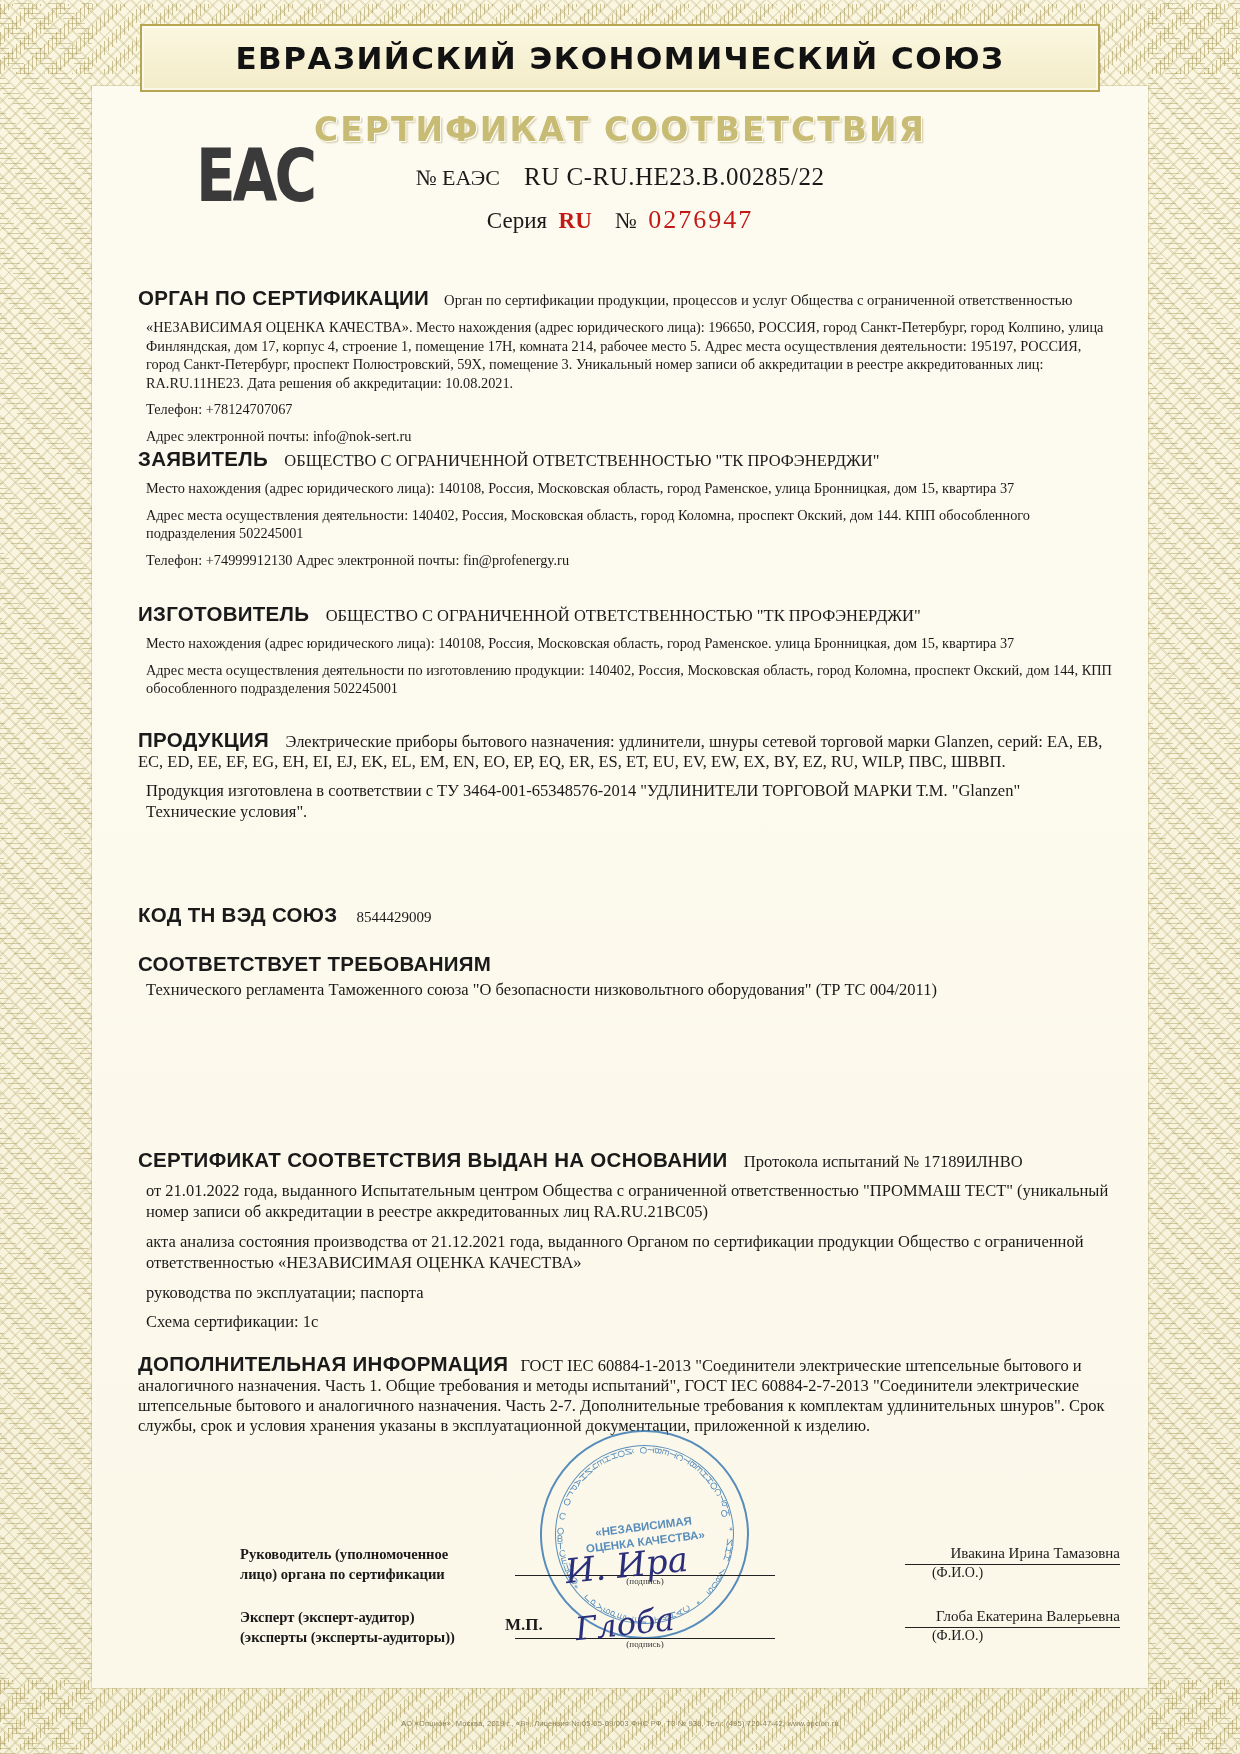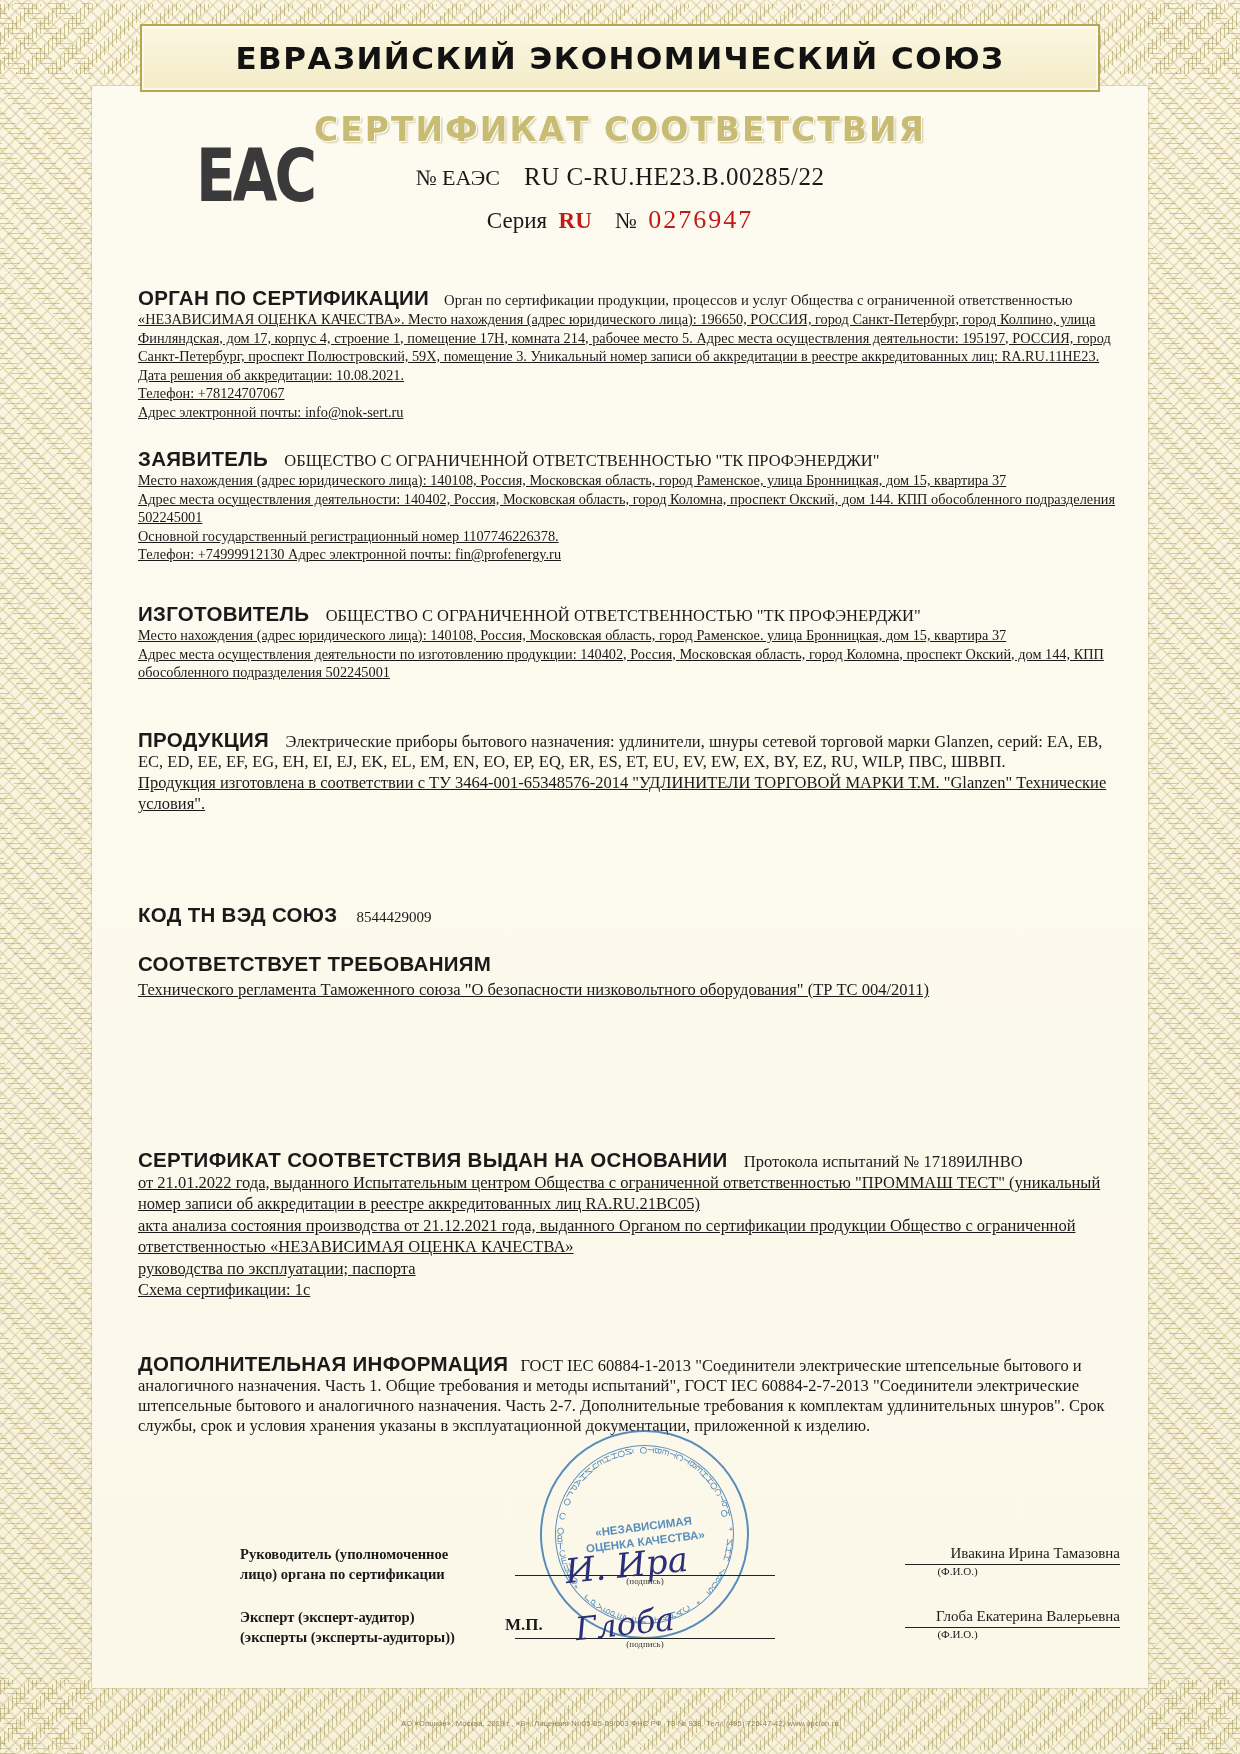--- a/index.html
+++ b/index.html
@@ -94,21 +94,21 @@
 
   
   .sec{position:absolute;left:138px;right:120px;}
   .sec h2{
     display:inline;
     font-family:Liberation Sans, sans-serif;
     font-weight:bold;font-size:20.5px;letter-spacing:.3px;
     margin:0;
   }
   .sec .lead{font-size:14.7px;}
-  .sec p{margin:0;font-size:14.3px;line-height:1.30;text-decoration:underline;}
+  .sec p{margin:8px;font-size:14.3px;line-height:1.30;}
   .sec .big{font-size:16.5px;}
 
   .row-val{font-size:15px;}
 
   
   .valid{
     position:absolute;left:138px;right:120px;top:1455px;
   }
   .valid .l1{display:flex;align-items:flex-end;gap:10px;}
   .valid h2{font-size:21px;font-weight:bold;}
@@ -121,21 +121,21 @@
 
   
   .sign{position:absolute;left:240px;right:120px;top:1545px;font-size:14.5px;}
   .sign .srow{display:flex;align-items:flex-start;margin-bottom:22px;}
   .sign .role{width:275px;line-height:1.35;font-weight:bold;font-size:14.6px;}
   .sign .sigcell{width:260px;text-align:center;position:relative;}
   .sign .sigline{border-bottom:1px solid #222;height:30px;}
   .sign .cap{font-size:9px;color:#333;}
   .sign .namecell{flex:1;text-align:right;padding-left:20px;}
   .sign .nameline{border-bottom:1px solid #222;min-width:215px;display:inline-block;text-align:right;font-size:15px;padding-bottom:2px;}
-  .sign .fio{font-size:11px;display:block;text-align:center;min-width:215px;}
+  .sign .fio{font-size:14px;display:block;text-align:center;min-width:215px;}
   .mp{position:absolute;left:505px;top:1615px;font-weight:bold;font-size:17px;}
 
   .sig-script{
     position:absolute;
     font-family:"DejaVu Serif", serif;
     font-style:italic;color:#2b2f7a;
     font-size:34px;transform:rotate(-6deg);
     pointer-events:none;
   }
   #sig1{left:565px;top:1545px;}
@@ -211,21 +211,20 @@
     <p>«НЕЗАВИСИМАЯ ОЦЕНКА КАЧЕСТВА». Место нахождения (адрес юридического лица): 196650, РОССИЯ, город Санкт-Петербург, город Колпино, улица Финляндская, дом 17, корпус 4, строение 1, помещение 17Н, комната 214, рабочее место 5. Адрес места осуществления деятельности: 195197, РОССИЯ, город Санкт-Петербург, проспект Полюстровский, 59Х, помещение 3. Уникальный номер записи об аккредитации в реестре аккредитованных лиц: RA.RU.11НЕ23. Дата решения об аккредитации: 10.08.2021.</p>
     <p>Телефон: +78124707067</p>
     <p>Адрес электронной почты: info@nok-sert.ru</p>
   </div>
 
   <div class="sec" style="top:447px;">
     <h2>ЗАЯВИТЕЛЬ</h2>
     <span class="big">&nbsp;&nbsp;&nbsp;<span>ОБЩЕСТВО С ОГРАНИЧЕННОЙ ОТВЕТСТВЕННОСТЬЮ "ТК ПРОФЭНЕРДЖИ"</span></span>
     <p>Место нахождения (адрес юридического лица): 140108, Россия, Московская область, город Раменское, улица Бронницкая, дом 15, квартира 37</p>
     <p>Адрес места осуществления деятельности: 140402, Россия, Московская область, город Коломна, проспект Окский, дом 144. КПП обособленного подразделения 502245001</p>
-    <p>Основной государственный регистрационный номер 1107746226378.</p>
     <p>Телефон: +74999912130 Адрес электронной почты: fin@profenergy.ru</p>
   </div>
 
   <div class="sec" style="top:602px;">
     <h2>ИЗГОТОВИТЕЛЬ</h2>
     <span class="big">&nbsp;&nbsp;&nbsp;<span>ОБЩЕСТВО С ОГРАНИЧЕННОЙ ОТВЕТСТВЕННОСТЬЮ "ТК ПРОФЭНЕРДЖИ"</span></span>
     <p>Место нахождения (адрес юридического лица): 140108, Россия, Московская область, город Раменское. улица Бронницкая, дом 15, квартира 37</p>
     <p>Адрес места осуществления деятельности по изготовлению продукции: 140402, Россия, Московская область, город Коломна, проспект Окский, дом 144, КПП обособленного подразделения 502245001</p>
   </div>
 

